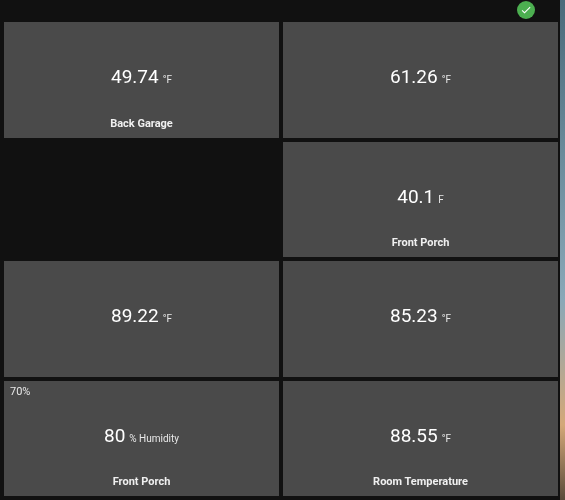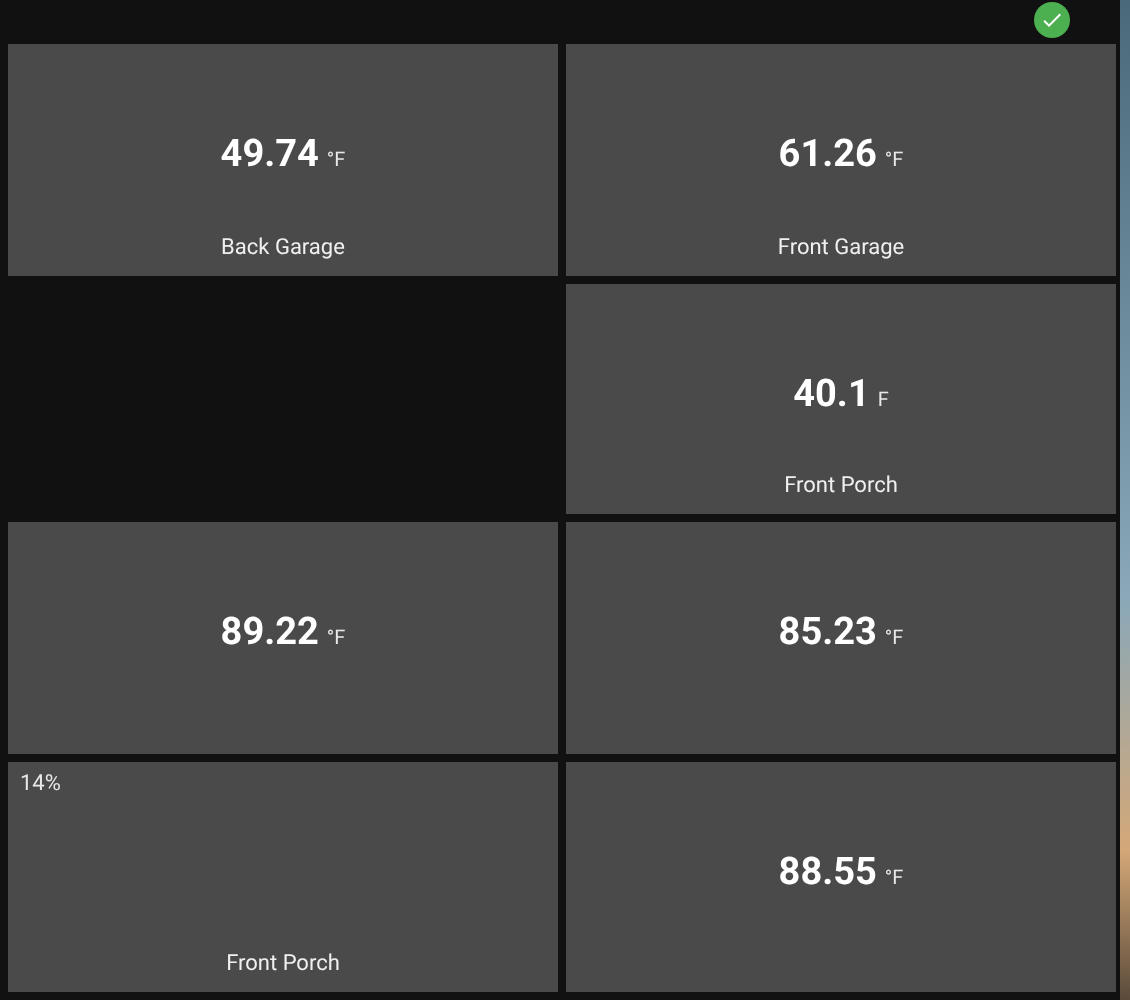--- a/index.html
+++ b/index.html
@@ -65,36 +65,36 @@
       background: transparent;
     }
     .card-value {
       display: flex;
       align-items: baseline;
       gap: 4px;
       margin-top: -6px;
     }
     .card-value .num {
       font-size: 19px;
-      font-weight: 700;
+      font-weight: 400;
       color: #fff;
     }
     .card-value .unit {
       font-size: 10px;
       font-weight: 400;
       color: #e8e8e8;
     }
     .card-label {
       position: absolute;
       bottom: 8px;
       left: 0;
       right: 0;
       text-align: center;
       font-size: 11px;
-      font-weight: 400;
+      font-weight: 700;
       color: #f0f0f0;
     }
     .card-corner {
       position: absolute;
       top: 4px;
       left: 6px;
       font-size: 11px;
       color: #e8e8e8;
     }
   </style>
@@ -117,21 +117,20 @@
       <span class="unit">°F</span>
     </div>
     <div class="card-label">Back Garage</div>
   </div>
 
   <div class="card">
     <div class="card-value">
       <span class="num">61.26</span>
       <span class="unit">°F</span>
     </div>
-    <div class="card-label">Front Garage</div>
   </div>
 
   <div class="card empty"></div>
 
   <div class="card">
     <div class="card-value">
       <span class="num">40.1</span>
       <span class="unit">F</span>
     </div>
     <div class="card-label">Front Porch</div>
@@ -145,24 +144,29 @@
   </div>
 
   <div class="card">
     <div class="card-value">
       <span class="num">85.23</span>
       <span class="unit">°F</span>
     </div>
   </div>
 
   <div class="card">
-    <div class="card-corner">14%</div>
+    <div class="card-corner">70%</div>
+    <div class="card-value">
+      <span class="num">80</span>
+      <span class="unit">% Humidity</span>
+    </div>
     <div class="card-label">Front Porch</div>
   </div>
 
   <div class="card">
     <div class="card-value">
       <span class="num">88.55</span>
       <span class="unit">°F</span>
     </div>
+    <div class="card-label">Room Temperature</div>
   </div>
 
 </div>
 
 </body></html>

